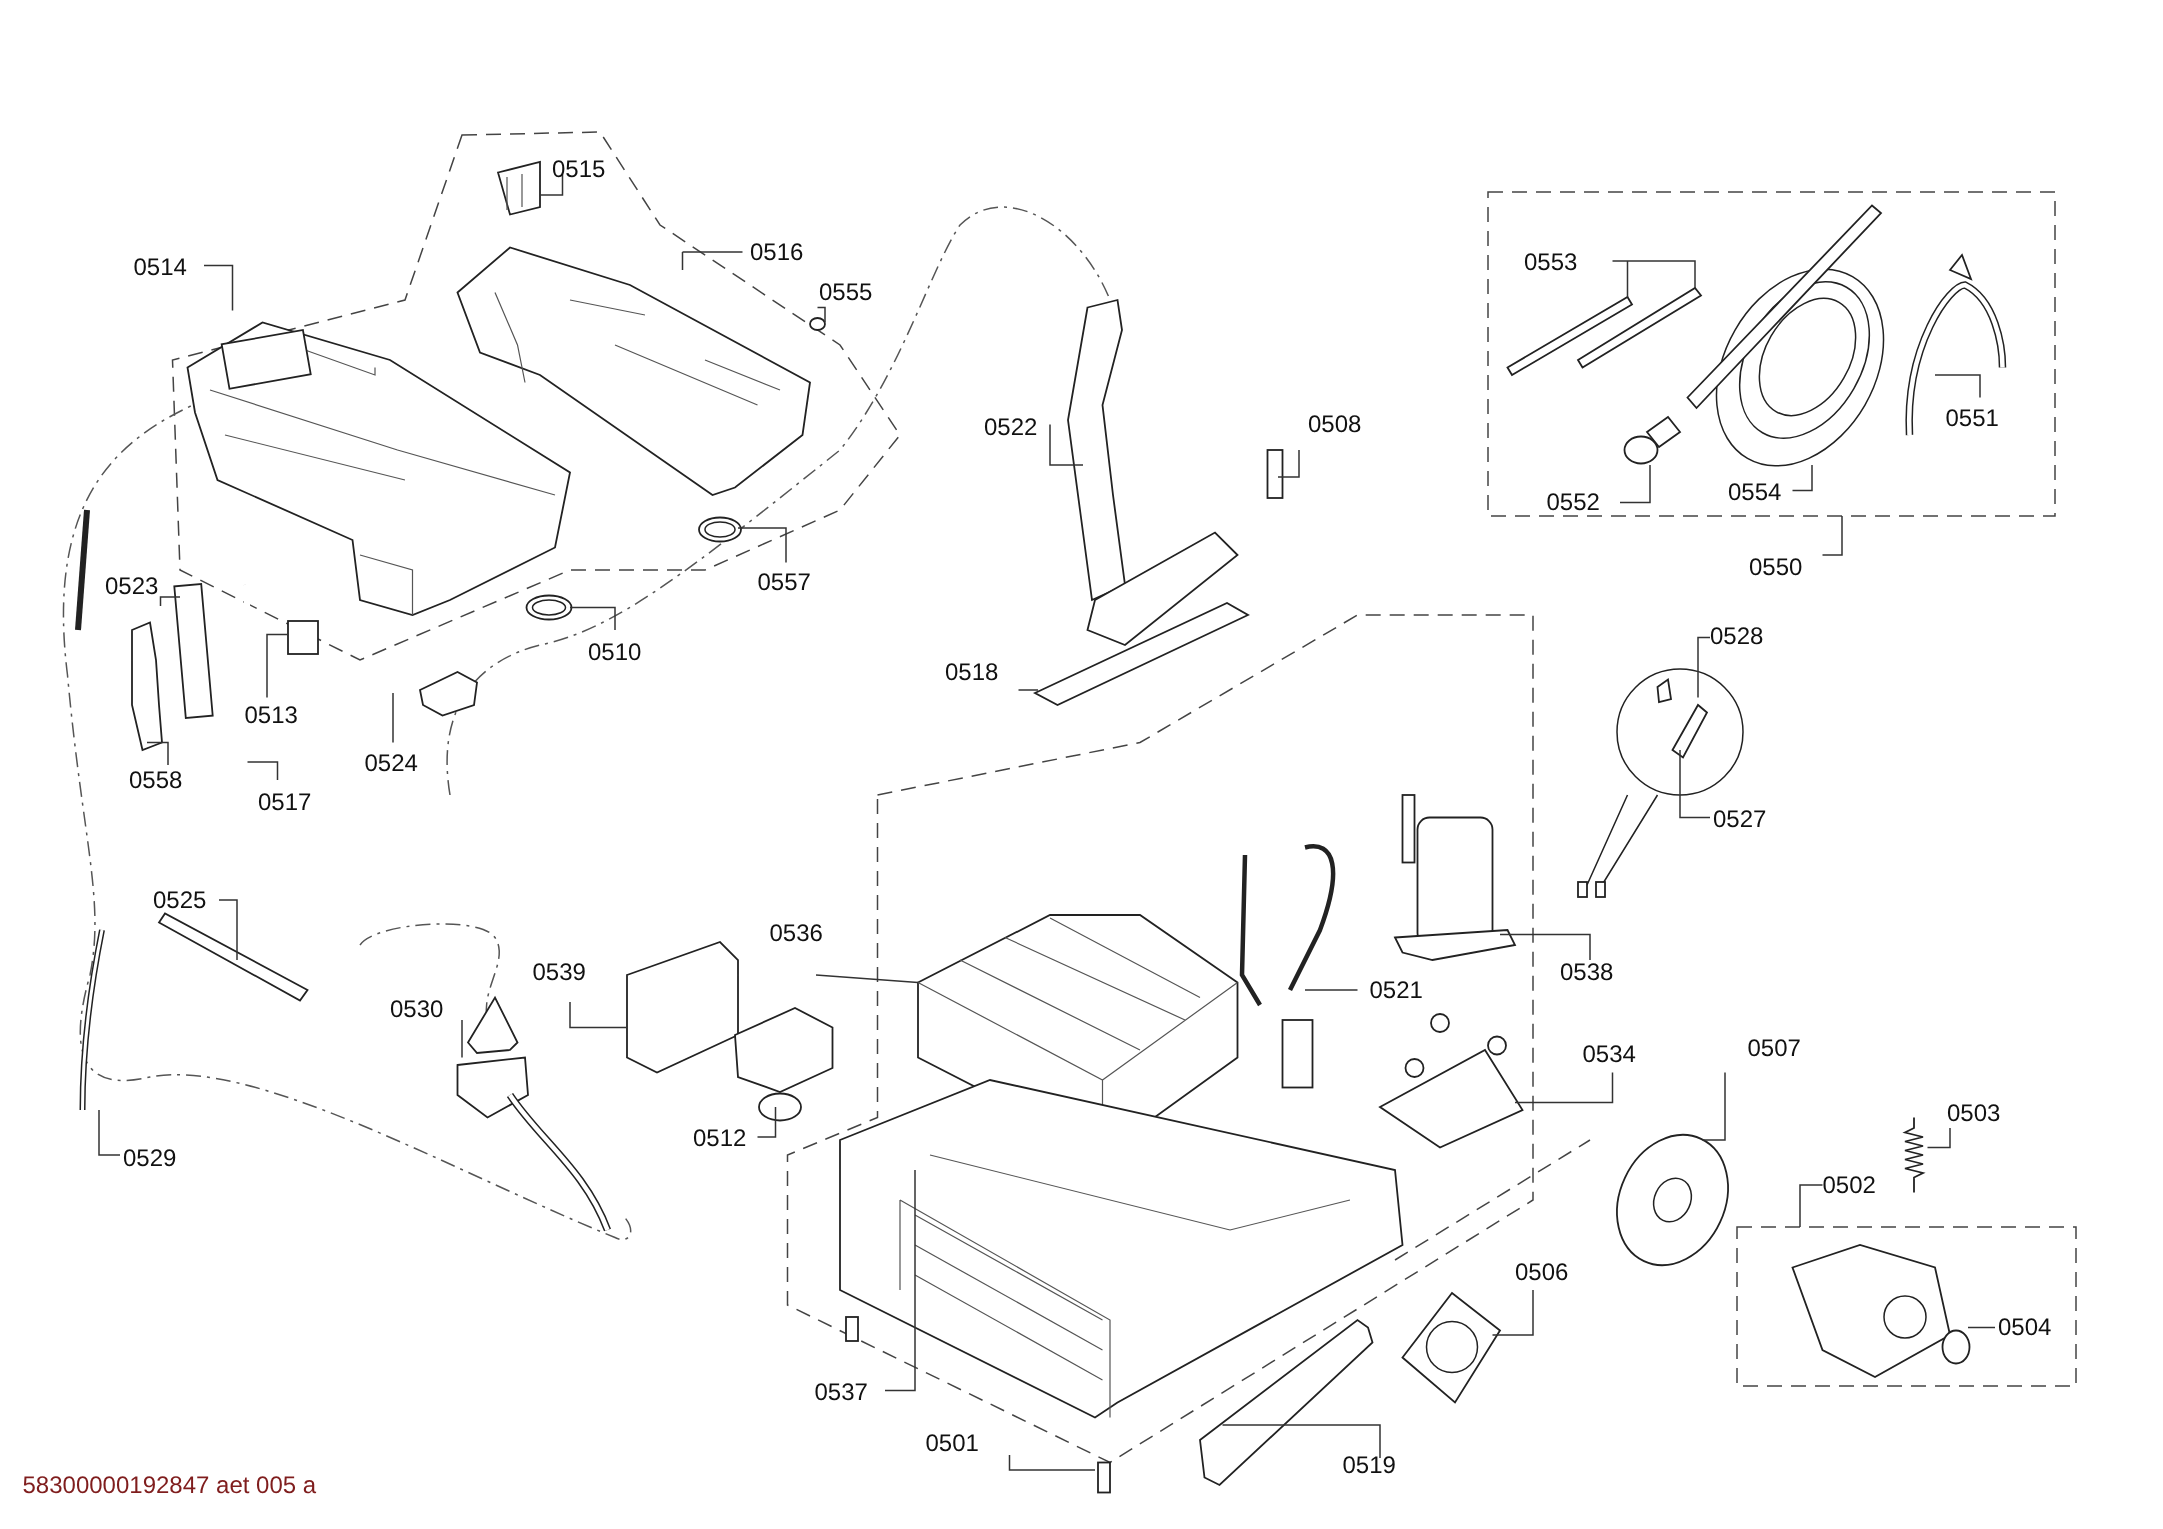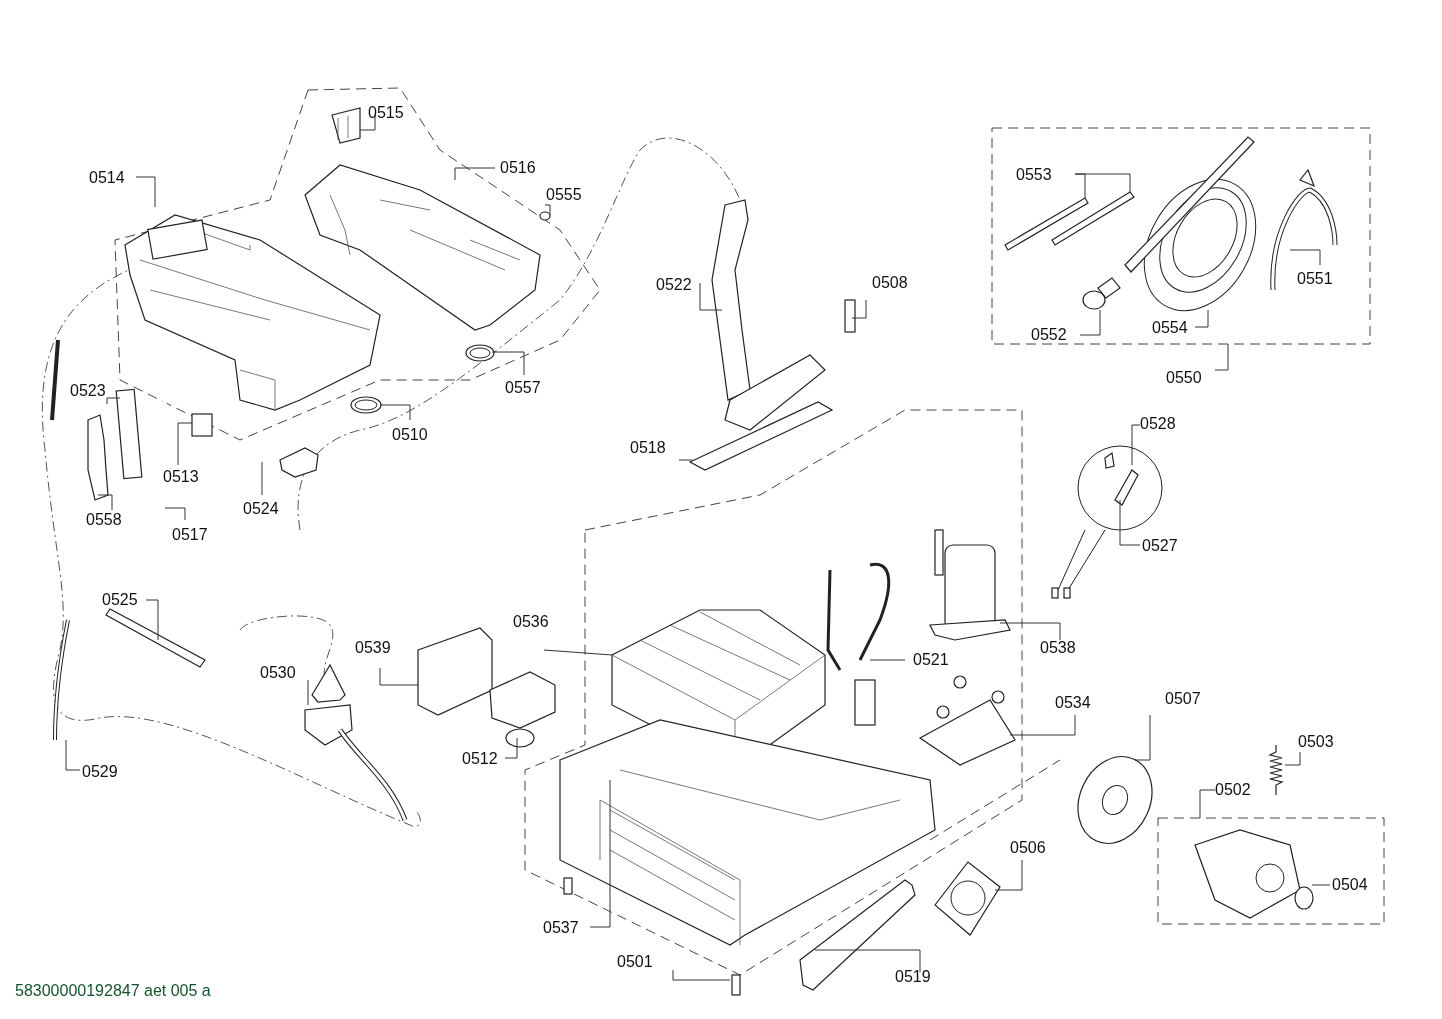--- a/index.html
+++ b/index.html
@@ -1,19 +1,19 @@
 <!DOCTYPE html>
 <html><head>
 <meta charset="utf-8">
 <style>
   html, body { margin:0; padding:0; background:#ffffff; }
   body { width:1442px; height:1019px; position:relative; overflow:hidden; font-family:"Liberation Sans", sans-serif; }
   #diagram { position:absolute; left:0; top:0; width:1442px; height:1019px; }
   .lbl { font-family:"Liberation Sans", sans-serif; font-size:16px; fill:#111; }
-  .footer { position:absolute; left:15px; top:982px; font-size:16px; color:#14532d; font-family:"Liberation Sans", sans-serif; }
+  .footer { position:absolute; left:15px; top:982px; font-size:16px; color:#7f1d1d; font-family:"Liberation Sans", sans-serif; }
   .part { fill:#fff; stroke:#222; stroke-width:1.2; }
   .thin { fill:none; stroke:#222; stroke-width:1; }
   .leader { fill:none; stroke:#333; stroke-width:1; }
   .dash { fill:none; stroke:#444; stroke-width:1; stroke-dasharray:10 6; }
   .dashdot { fill:none; stroke:#555; stroke-width:1; stroke-dasharray:10 4 2 4; }
   .detail { fill:none; stroke:#555; stroke-width:0.8; }
 </style>
 </head>
 <body>
 

